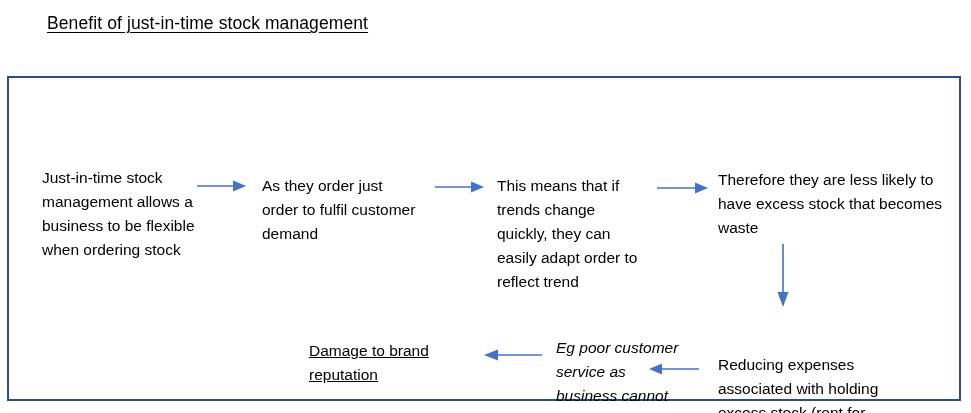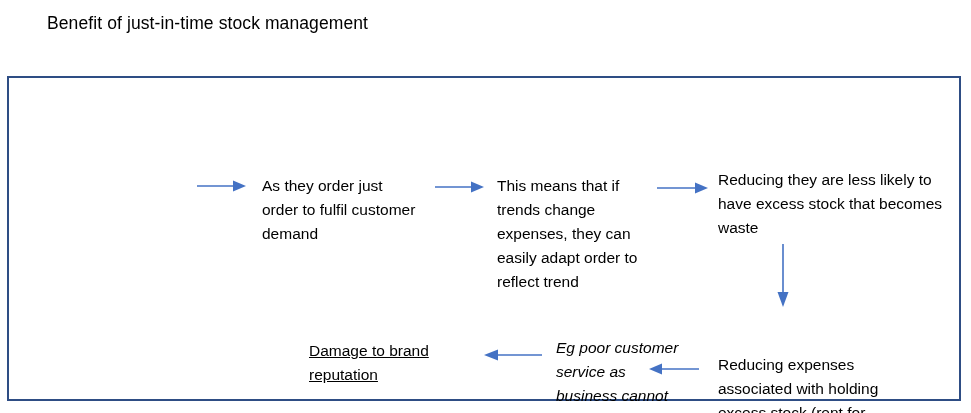--- a/index.html
+++ b/index.html
@@ -14,20 +14,21 @@
     font-family: "Liberation Sans", sans-serif;
     overflow: hidden;
   }
 
   .page-title {
     position: absolute;
     left: 47px;
     top: 13px;
     font-size: 17.5px;
     color: #000000;
+    text-decoration: underline;
     text-underline-offset: 3px;
     white-space: nowrap;
     letter-spacing: 0.1px;
   }
 
   .diagram-frame {
     position: absolute;
     left: 7px;
     top: 76px;
     width: 954px;
@@ -66,23 +67,24 @@
   .arrow-l1 { left: 638px; top: 283px; }
   .arrow-l2 { left: 473px; top: 269px; }
 </style>
 </head>
 <body>
 
 <div class="page-title">Benefit of just-in-time stock management</div>
 
 <div class="diagram-frame">
 
+  <div class="node node-1">Just-in-time stock management allows a business to be flexible when ordering stock</div>
   <div class="node node-2">As they order just order to fulfil customer demand</div>
-  <div class="node node-3">This means that if trends change expenses, they can easily adapt order to reflect trend</div>
-  <div class="node node-4">Reducing they are less likely to have excess stock that becomes waste</div>
+  <div class="node node-3">This means that if trends change quickly, they can easily adapt order to reflect trend</div>
+  <div class="node node-4">Therefore they are less likely to have excess stock that becomes waste</div>
   <div class="node node-5">Reducing expenses associated with holding excess stock (rent for storage,</div>
   <div class="node node-6 italic">Eg poor customer service as business cannot meet orders to customers</div>
   <div class="node node-7">Damage to brand reputation</div>
 
   <div class="arrow arrow-h1">
     <svg width="50" height="16" viewBox="0 0 50 16">
       <line x1="0" y1="8" x2="38" y2="8" stroke="#4472C4" stroke-width="1.6"></line>
       <polygon points="36,2.5 49,8 36,13.5" fill="#4472C4"></polygon>
     </svg>
   </div>

